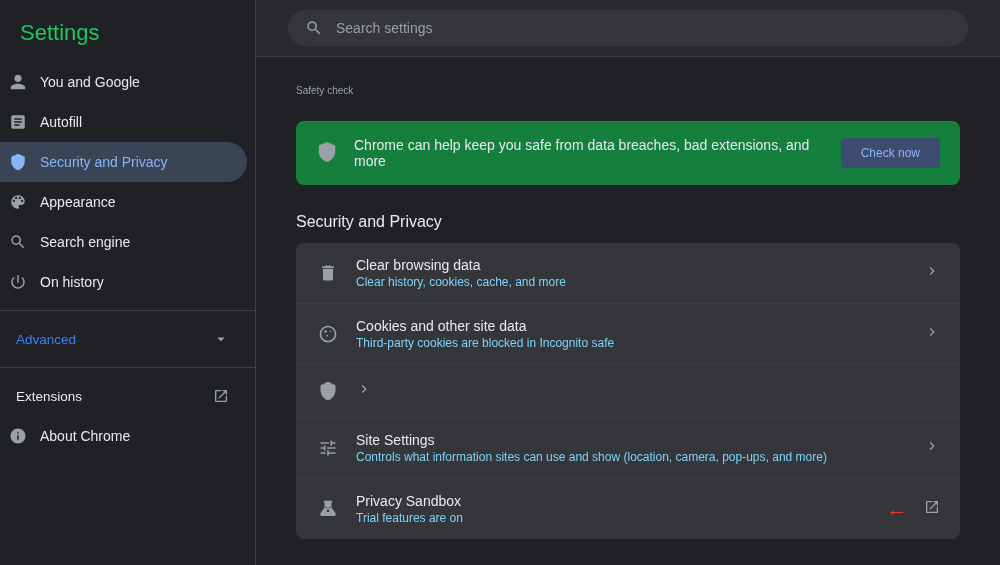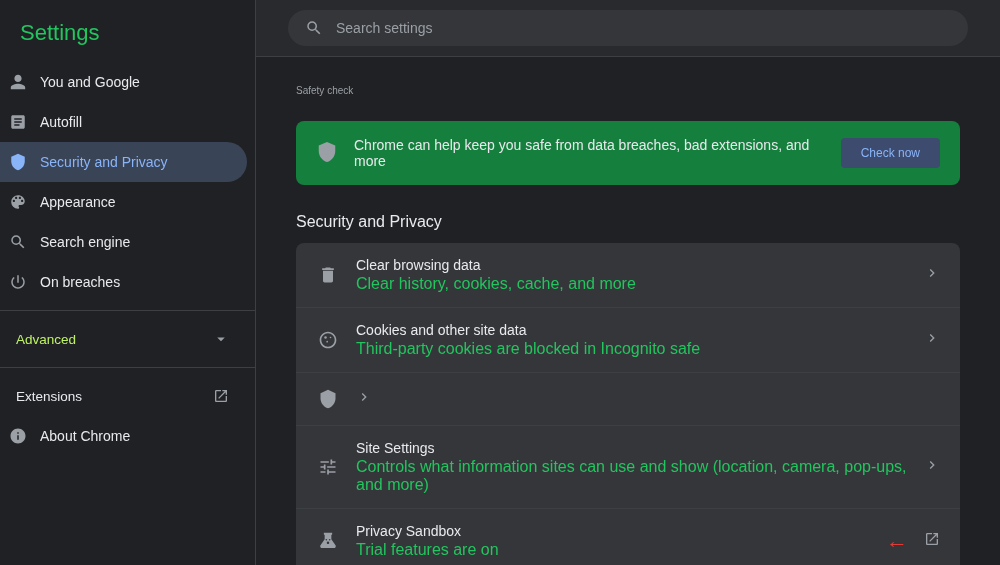--- a/index.html
+++ b/index.html
@@ -63,21 +63,21 @@
       margin: 8px 0;
     }
     .sidebar-item-advanced {
       display: flex;
       align-items: center;
       justify-content: space-between;
       padding: 10px 16px;
       cursor: pointer;
       border-radius: 0 24px 24px 0;
       margin-right: 8px;
-      color: #bef264;
+      color: #3b82f6;
       font-size: 13.5px;
     }
     .sidebar-item-advanced .left {
       display: flex;
       align-items: center;
       gap: 12px;
     }
     .sidebar-item-ext {
       display: flex;
       align-items: center;
@@ -209,22 +209,22 @@
 
     .settings-row-content {
       flex: 1;
     }
     .settings-row-title {
       font-size: 14px;
       color: #e8eaed;
       margin-bottom: 2px;
     }
     .settings-row-desc {
-      font-size: 16px;
-      color: #22c55e;
+      font-size: 12px;
+      color: #7dd3fc;
     }
 
     .settings-row-actions {
       display: flex;
       align-items: center;
       gap: 8px;
       color: #9aa0a6;
     }
 
     
@@ -299,21 +299,21 @@
     <span>Search engine</span>
   </div>
 
 
   <div class="sidebar-item">
     <span class="sidebar-icon">
       <svg width="18" height="18" viewBox="0 0 24 24">
           <path d="M13 3h-2v10h2V3zm4.83 2.17l-1.42 1.42C17.99 7.86 19 9.81 19 12c0 3.87-3.13 7-7 7s-7-3.13-7-7c0-2.19 1.01-4.14 2.58-5.42L6.17 5.17C4.23 6.82 3 9.26 3 12c0 4.97 4.03 9 9 9s9-4.03 9-9c0-2.74-1.23-5.18-3.17-6.83z"></path>
         </svg>
     </span>
-    <span>On breaches</span>
+    <span>On history</span>
   </div>
 
   <div class="sidebar-divider"></div>
 
   <div class="sidebar-item-advanced">
     <div class="left">
       <span>Advanced</span>
     </div>
     <span class="sidebar-icon">
       <svg width="18" height="18" viewBox="0 0 24 24">

